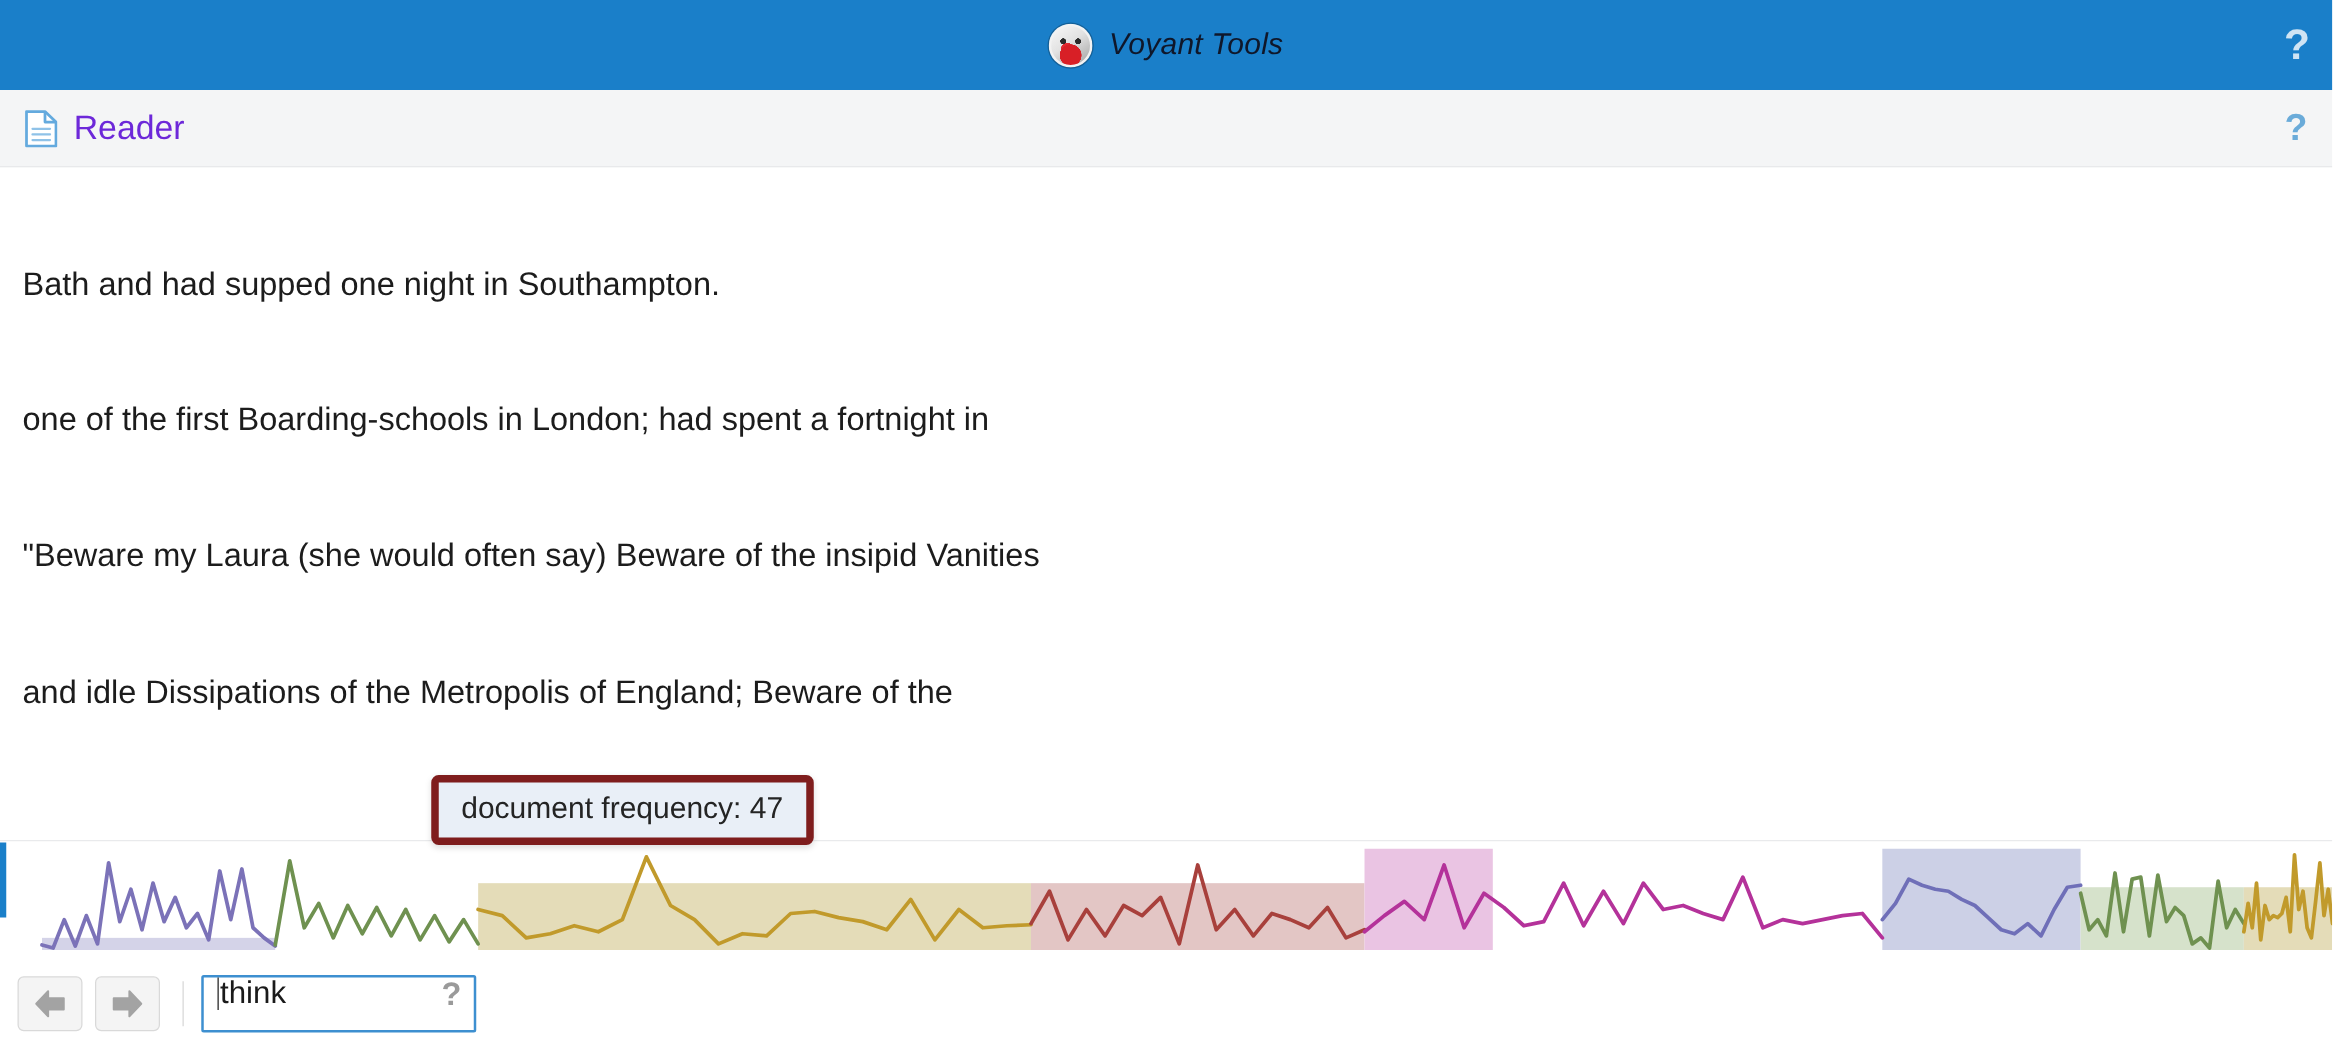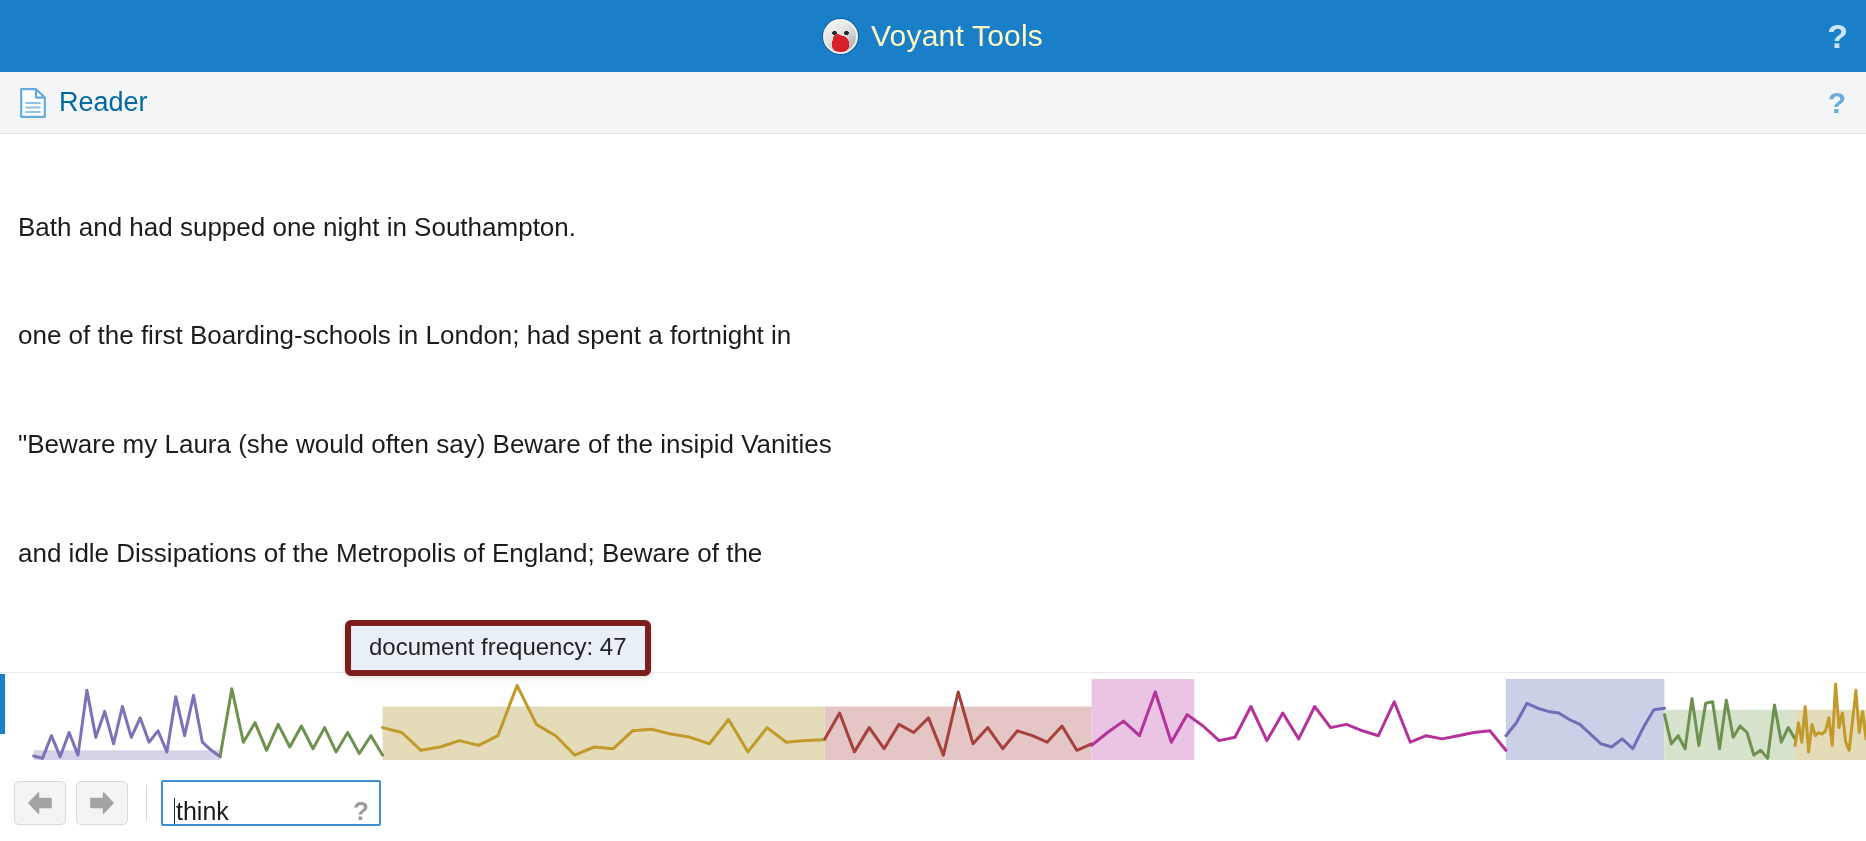--- a/index.html
+++ b/index.html
@@ -39,25 +39,26 @@
     background:
       radial-gradient(circle at 50% 72%, #d81f26 0 28%, rgba(216,31,38,0) 29%),
       radial-gradient(circle at 33% 40%, #2b2b2b 0 7%, rgba(0,0,0,0) 8%),
       radial-gradient(circle at 67% 40%, #2b2b2b 0 7%, rgba(0,0,0,0) 8%),
       radial-gradient(circle at 42% 58%, #e02a30 0 17%, rgba(0,0,0,0) 18%),
       linear-gradient(145deg, #fbfbfb 0%, #e2e2e2 45%, #9a9a9a 100%);
     box-shadow: inset 0 0 0 2px #f2f2f2, 0 0 0 1px rgba(0,0,0,.25);
     flex: 0 0 auto;
   }
   .brand-title {
-    color: #fef9c3;
-    font-size: 30px;
+    color: #0f172a;
+    font-size: 24px;
     font-weight: 400;
     letter-spacing: .2px;
     line-height: 1;
+    font-style: italic;
   }
   .help-top {
     position: absolute;
     right: 18px;
     top: 50%;
     transform: translateY(-50%);
     color: #cfe4f4;
     font-size: 34px;
     font-weight: 700;
     line-height: 1;
@@ -79,21 +80,21 @@
     position: absolute;
     left: 20px;
     top: 50%;
     transform: translateY(-50%);
     display: flex;
     align-items: center;
     gap: 13px;
   }
   .doc-icon { width: 26px; height: 30px; display: block; }
   .panel-title {
-    color: #0369a1;
+    color: #6d28d9;
     font-size: 27px;
     font-weight: 400;
     line-height: 1;
   }
   .help-panel {
     position: absolute;
     right: 20px;
     top: 50%;
     transform: translateY(-50%);
     color: #6aabd9;
@@ -198,21 +199,21 @@
     background: #d8d8d8;
     margin: 0 14px 0 8px;
   }
   .search-box {
     width: 220px;
     height: 46px;
     border: 2px solid #3d8fd0;
     background: #ffffff;
     border-radius: 2px;
     display: flex;
-    align-items: flex-end;
+    align-items: flex-start;
     padding: 0 10px 0 11px;
     box-sizing: border-box;
     position: relative;
   }
   .caret {
     width: 1px;
     height: 26px;
     background: #222;
     margin-right: 1px;
   }

